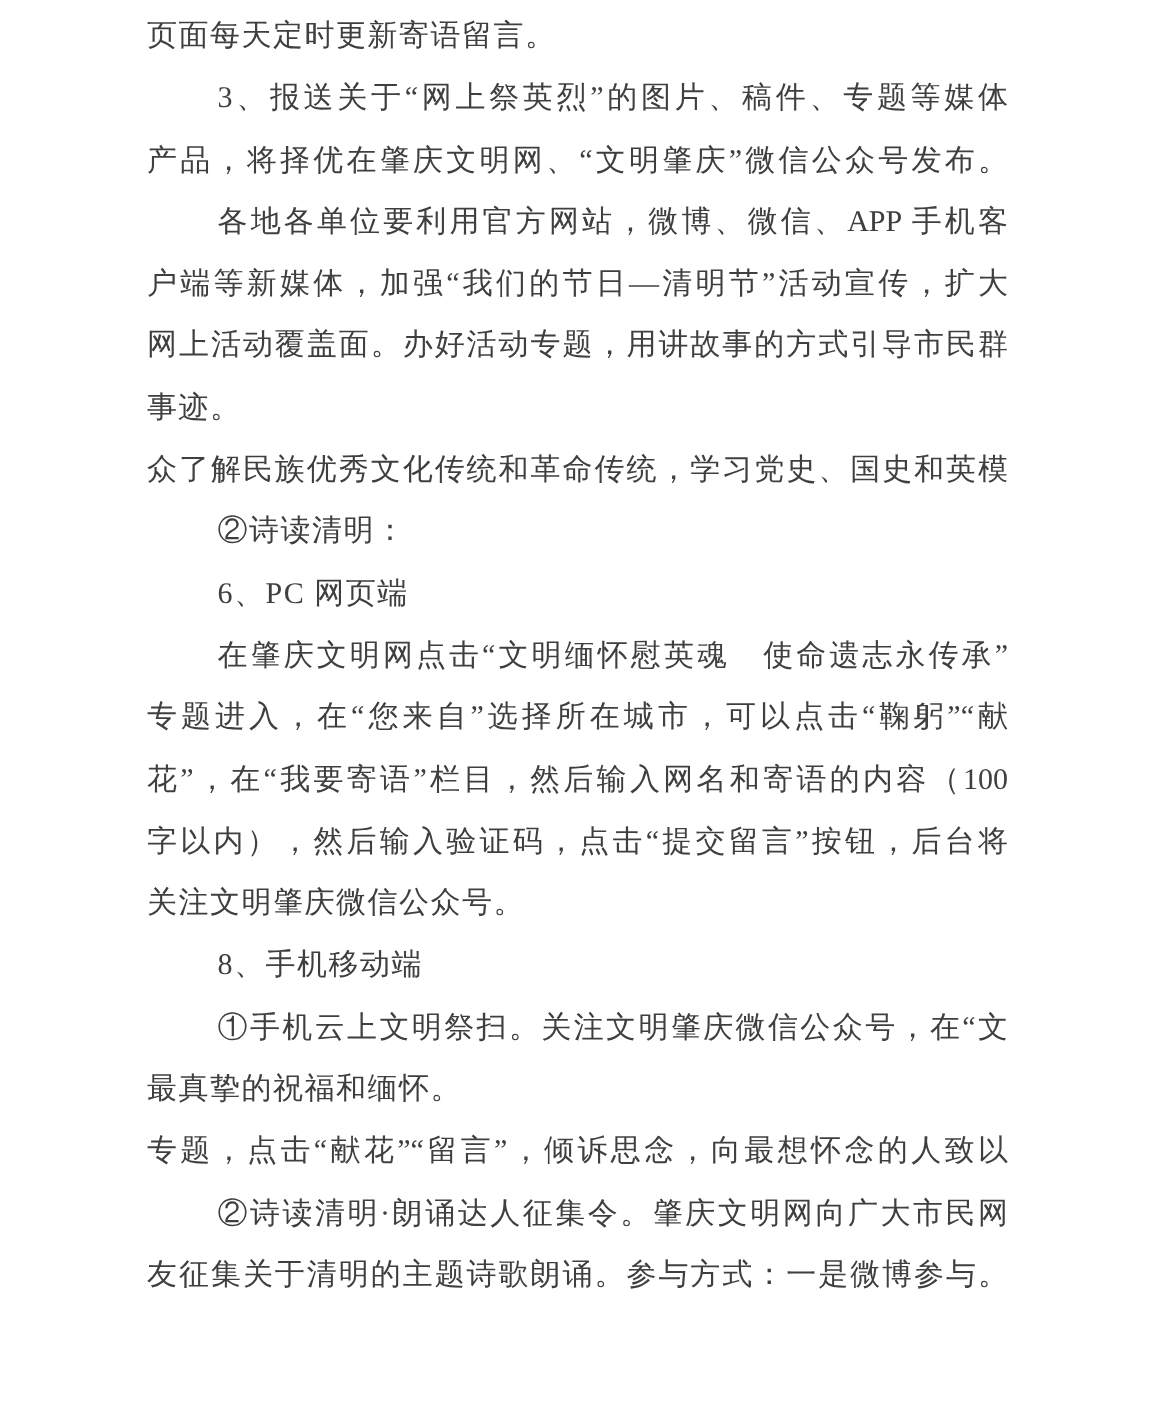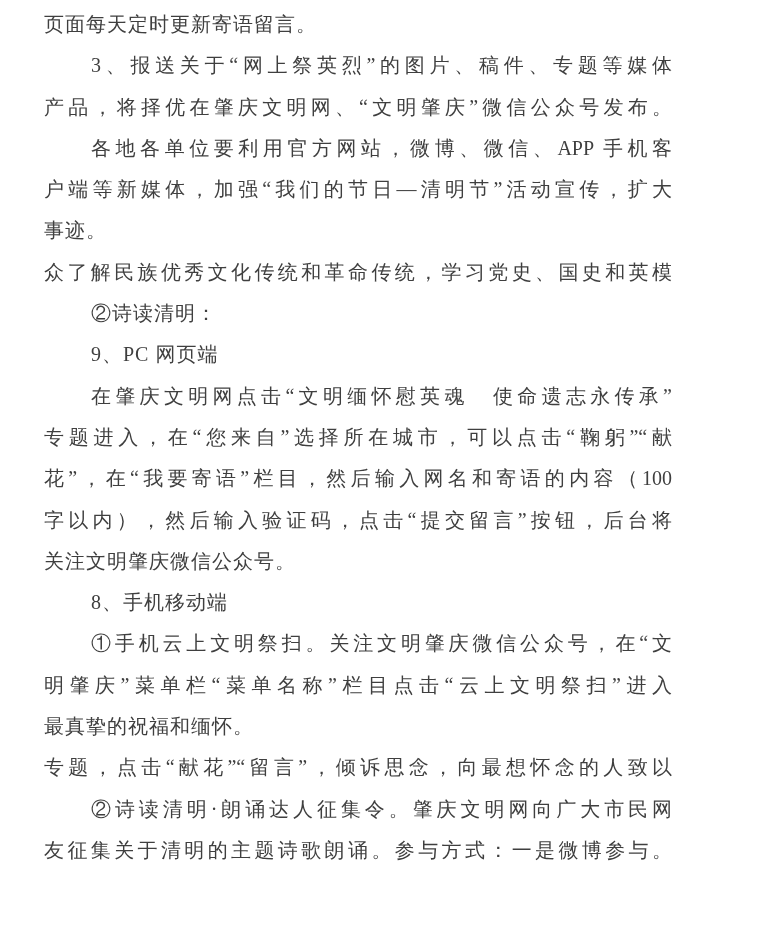--- a/index.html
+++ b/index.html
@@ -9,21 +9,21 @@
   body {
     width: 783px;
     height: 934px;
     background: var(--page-bg, #ffffff);
     overflow: hidden;
   }
   .page {
     box-sizing: border-box;
     width: 783px;
     height: 934px;
-    padding: 4px 111px 0 44px;
+    padding: 4px 111px 0 98px;
     background: var(--page-bg, #ffffff);
   }
   .line {
     font-family: "Liberation Serif", "DejaVu Serif", serif;
     font-size: 20px;
     line-height: 41.3px;
     height: 41.3px;
     overflow: hidden;
     color: var(--text-color, #3f3f3f);
     letter-spacing: 1px;
@@ -41,29 +41,29 @@
 </style>
 </head>
 <body>
 
 <div class="page">
   <div class="line">页面每天定时更新寄语留言。</div>
   <div class="line indent fill">3、报送关于“网上祭英烈”的图片、稿件、专题等媒体</div>
   <div class="line fill">产品，将择优在肇庆文明网、“文明肇庆”微信公众号发布。</div>
   <div class="line indent fill">各地各单位要利用官方网站，微博、微信、APP 手机客</div>
   <div class="line fill">户端等新媒体，加强“我们的节日—清明节”活动宣传，扩大</div>
+  <div class="line fill">网上活动覆盖面。办好活动专题，用讲故事的方式引导市民群</div>
   <div class="line">事迹。</div>
   <div class="line fill">众了解民族优秀文化传统和革命传统，学习党史、国史和英模</div>
   <div class="line indent">②诗读清明：</div>
-  <div class="line indent">9、PC 网页端</div>
+  <div class="line indent">6、PC 网页端</div>
   <div class="line indent fill">在肇庆文明网点击“文明缅怀慰英魂　使命遗志永传承”</div>
   <div class="line fill">专题进入，在“您来自”选择所在城市，可以点击“鞠躬”“献</div>
   <div class="line fill">花”，在“我要寄语”栏目，然后输入网名和寄语的内容（100</div>
   <div class="line fill">字以内），然后输入验证码，点击“提交留言”按钮，后台将</div>
   <div class="line">关注文明肇庆微信公众号。</div>
   <div class="line indent">8、手机移动端</div>
   <div class="line indent fill">①手机云上文明祭扫。关注文明肇庆微信公众号，在“文</div>
-  <div class="line fill">明肇庆”菜单栏“菜单名称”栏目点击“云上文明祭扫”进入</div>
   <div class="line">最真挚的祝福和缅怀。</div>
   <div class="line fill">专题，点击“献花”“留言”，倾诉思念，向最想怀念的人致以</div>
   <div class="line indent fill">②诗读清明·朗诵达人征集令。肇庆文明网向广大市民网</div>
   <div class="line fill">友征集关于清明的主题诗歌朗诵。参与方式：一是微博参与。</div>
 </div>
 
 </body></html>

